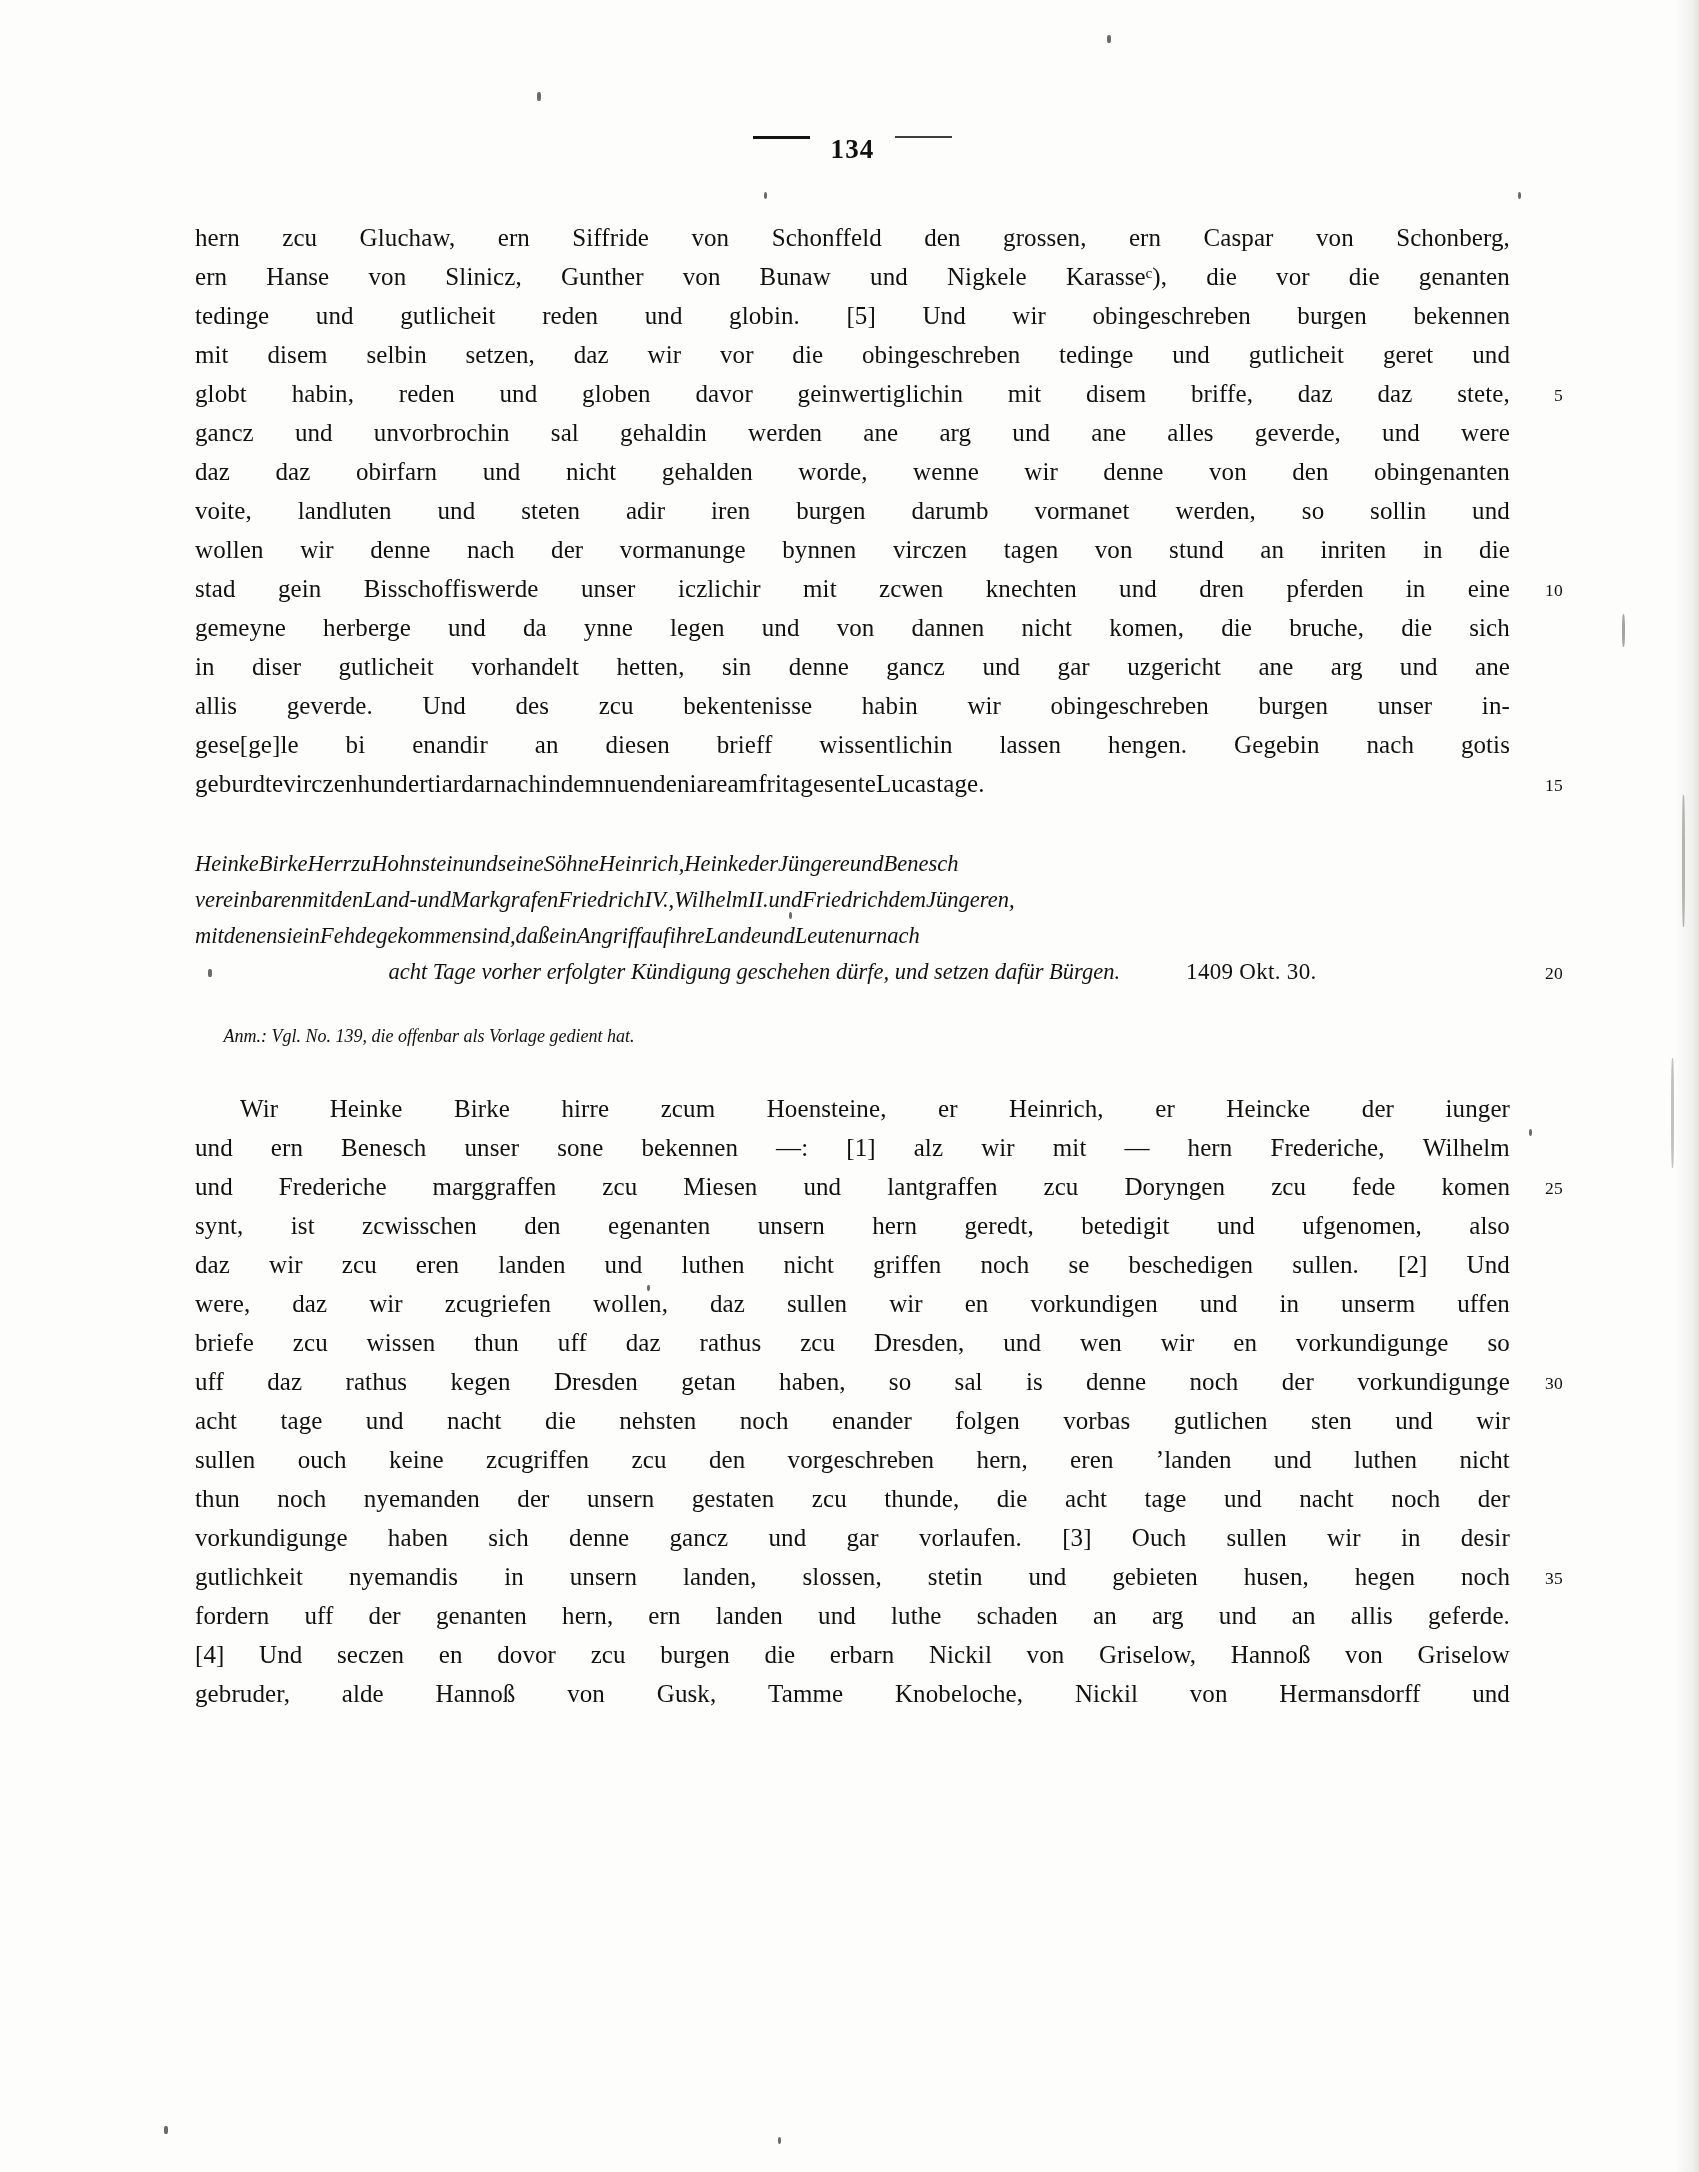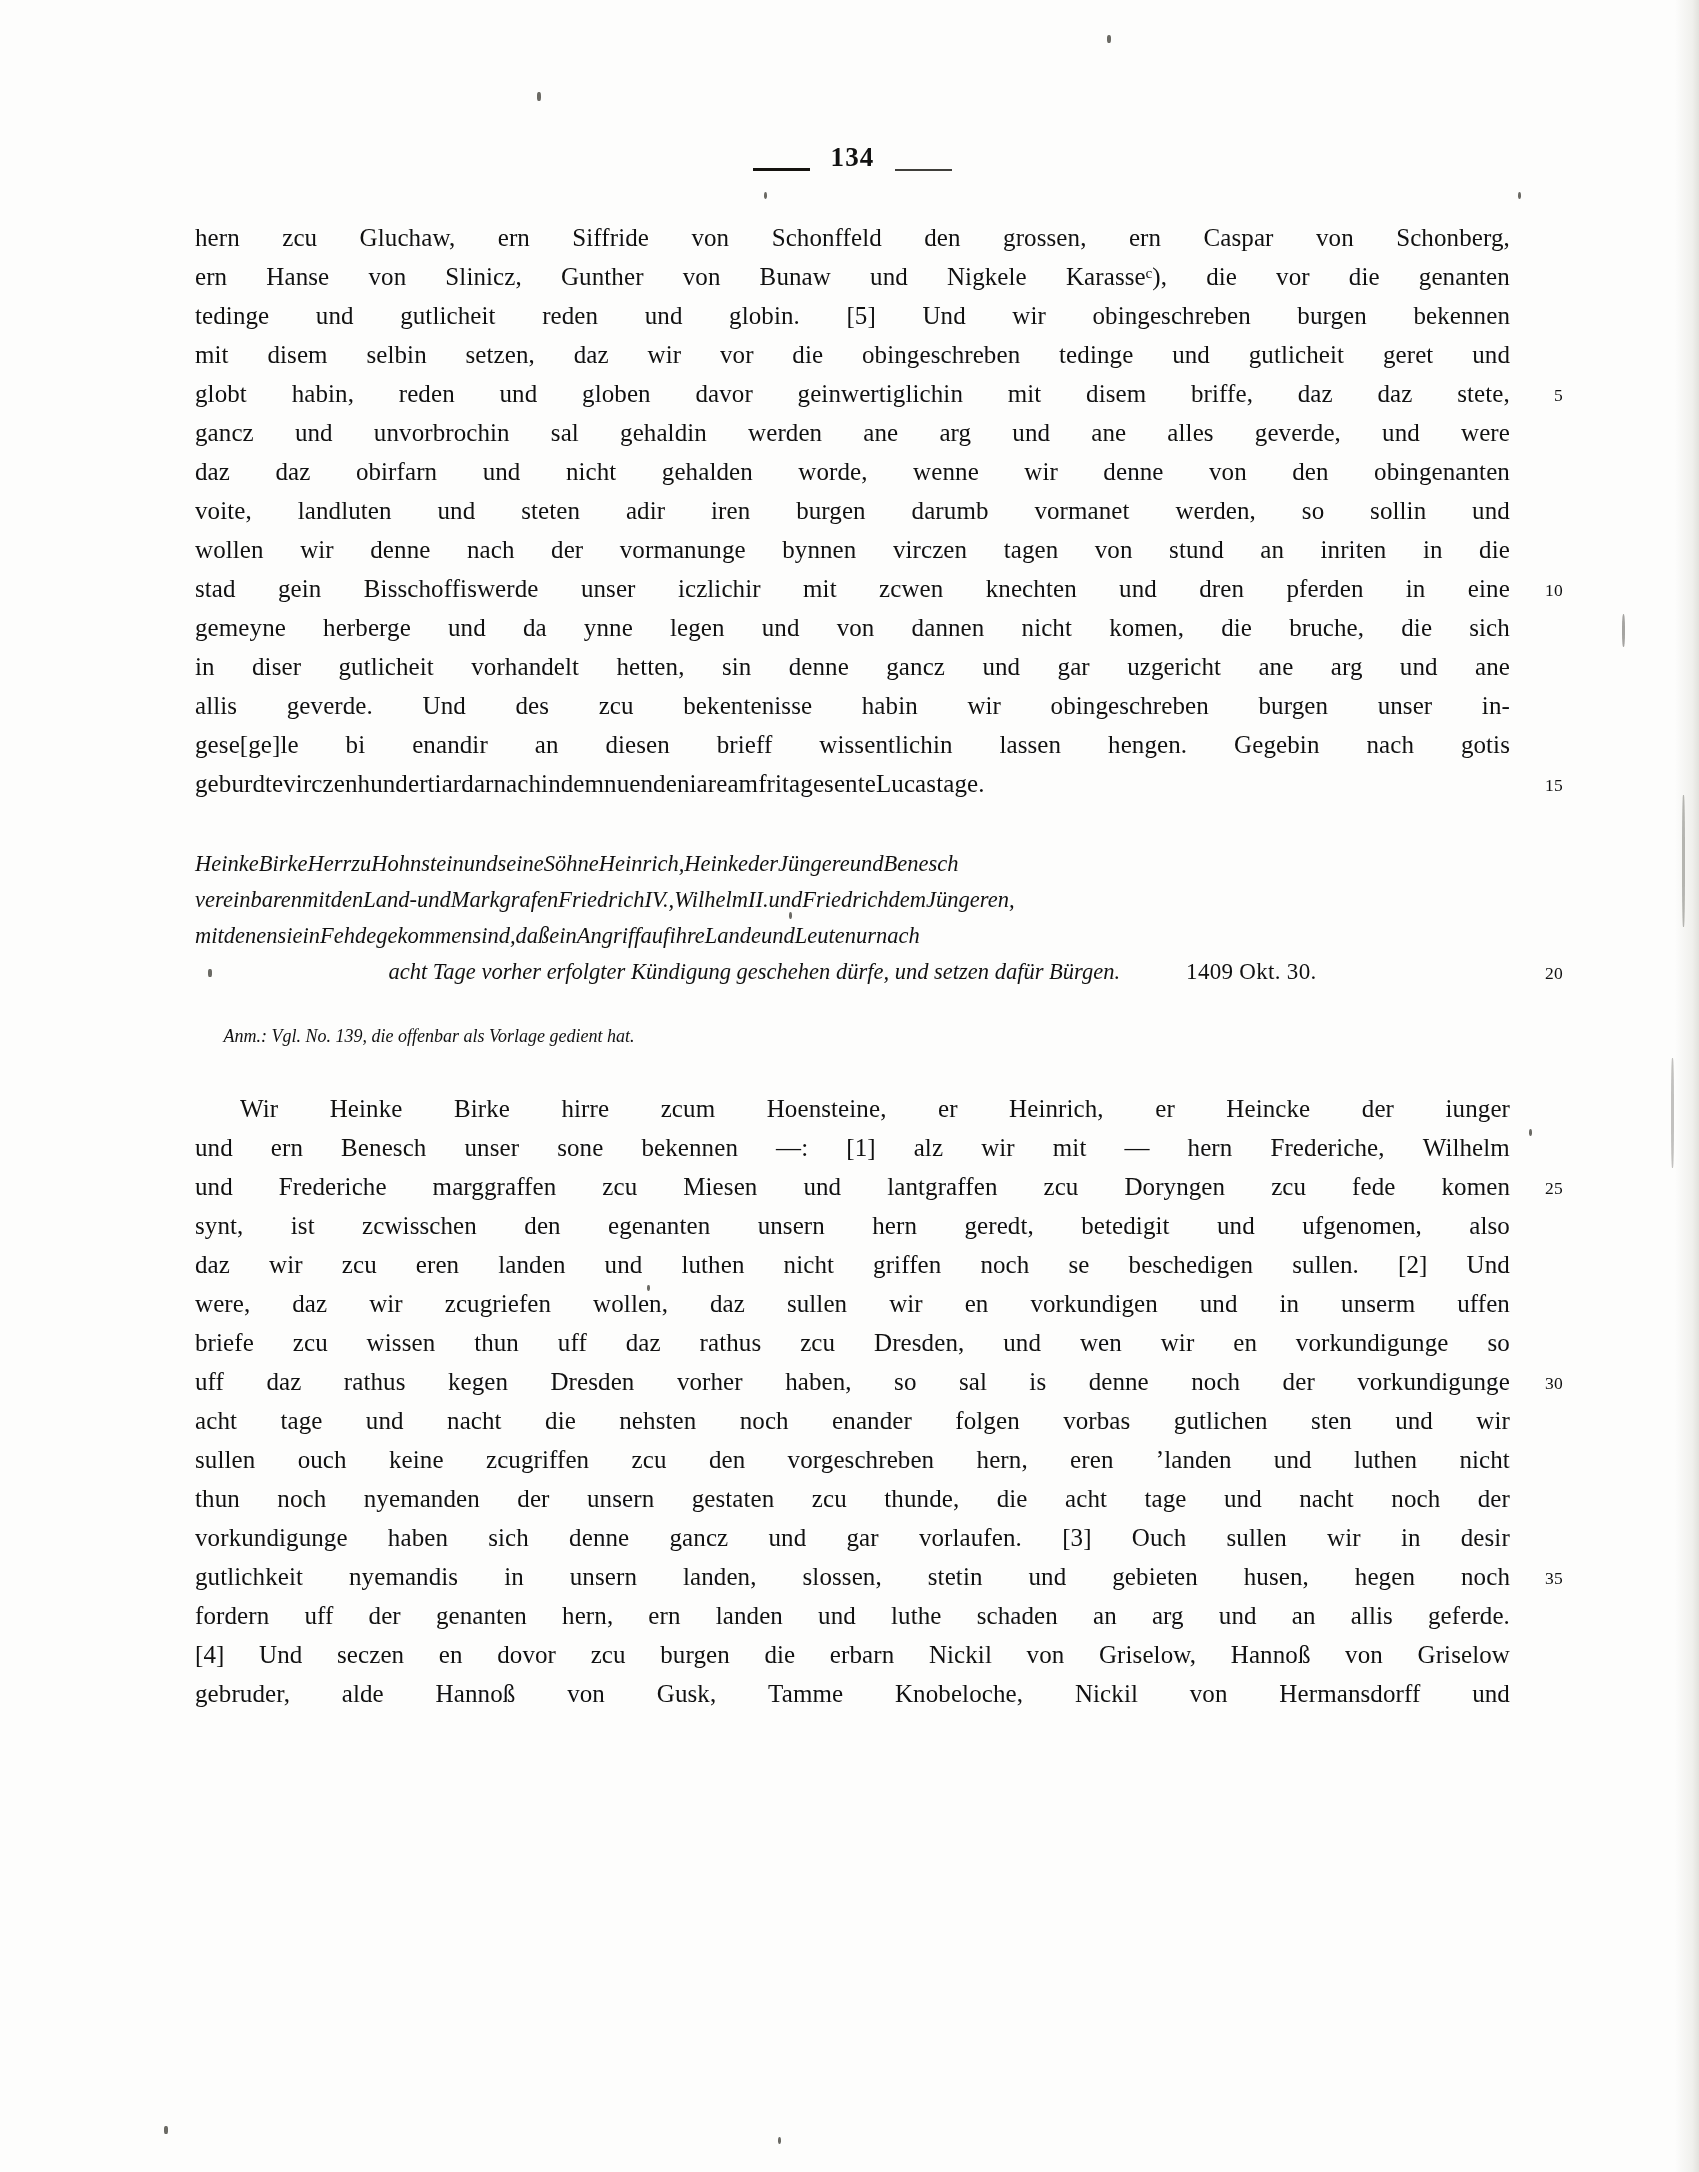--- a/index.html
+++ b/index.html
@@ -30,21 +30,21 @@
   .content {
     position: absolute;
     left: 195px;
     top: 0;
     width: 1315px;
   }
 
   
   .runhead {
     display: flex;
-    align-items: flex-end;
+    align-items: flex-start;
     justify-content: center;
     gap: 21px;
     margin-top: 136px;
     height: 35px;
   }
   .runhead .rule {
     display: block;
     width: 57px;
     height: 2.7px;
     background: #15130f;
@@ -269,21 +269,21 @@
         </div>
       <div class="line">
           <span class="j"><span>were,</span><span>daz</span><span>wir</span><span>zcugriefen</span><span>wollen,</span><span>daz</span><span>sullen</span><span>wir</span><span>en</span><span>vorkundigen</span><span>und</span><span>in</span><span>unserm</span><span>uffen</span></span>
           <span class="lineno"></span>
         </div>
       <div class="line">
           <span class="j"><span>briefe</span><span>zcu</span><span>wissen</span><span>thun</span><span>uff</span><span>daz</span><span>rathus</span><span>zcu</span><span>Dresden,</span><span>und</span><span>wen</span><span>wir</span><span>en</span><span>vorkundigunge</span><span>so</span></span>
           <span class="lineno"></span>
         </div>
       <div class="line">
-          <span class="j"><span>uff</span><span>daz</span><span>rathus</span><span>kegen</span><span>Dresden</span><span>vorher</span><span>haben,</span><span>so</span><span>sal</span><span>is</span><span>denne</span><span>noch</span><span>der</span><span>vorkundigunge</span></span>
+          <span class="j"><span>uff</span><span>daz</span><span>rathus</span><span>kegen</span><span>Dresden</span><span>getan</span><span>haben,</span><span>so</span><span>sal</span><span>is</span><span>denne</span><span>noch</span><span>der</span><span>vorkundigunge</span></span>
           <span class="lineno">30</span>
         </div>
       <div class="line">
           <span class="j"><span>acht</span><span>tage</span><span>und</span><span>nacht</span><span>die</span><span>nehsten</span><span>noch</span><span>enander</span><span>folgen</span><span>vorbas</span><span>gutlichen</span><span>sten</span><span>und</span><span>wir</span></span>
           <span class="lineno"></span>
         </div>
       <div class="line">
           <span class="j"><span>sullen</span><span>ouch</span><span>keine</span><span>zcugriffen</span><span>zcu</span><span>den</span><span>vorgeschreben</span><span>hern,</span><span>eren</span><span>’landen</span><span>und</span><span>luthen</span><span>nicht</span></span>
           <span class="lineno"></span>
         </div>

